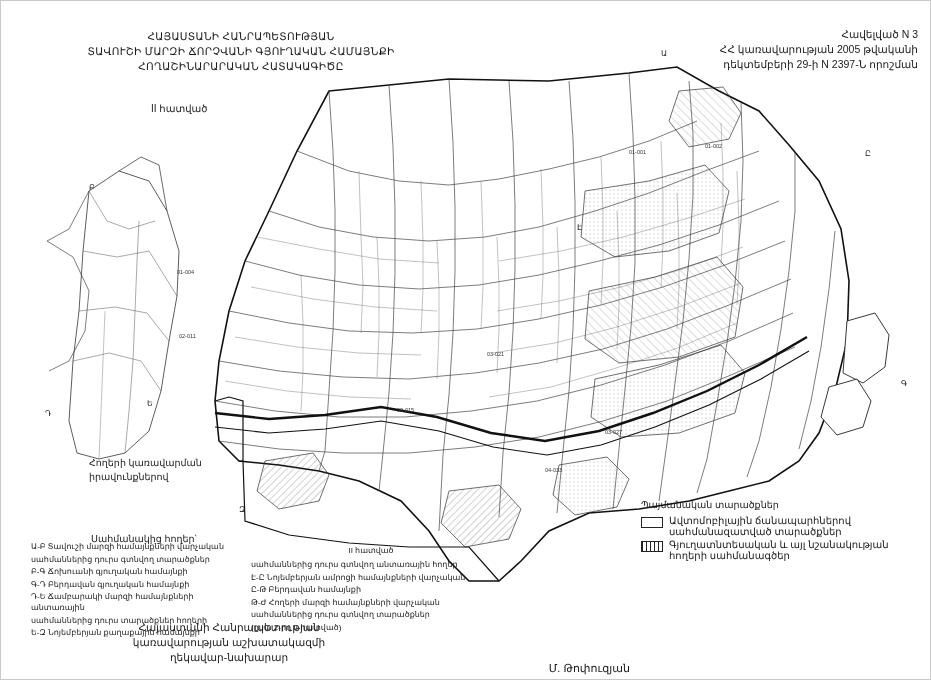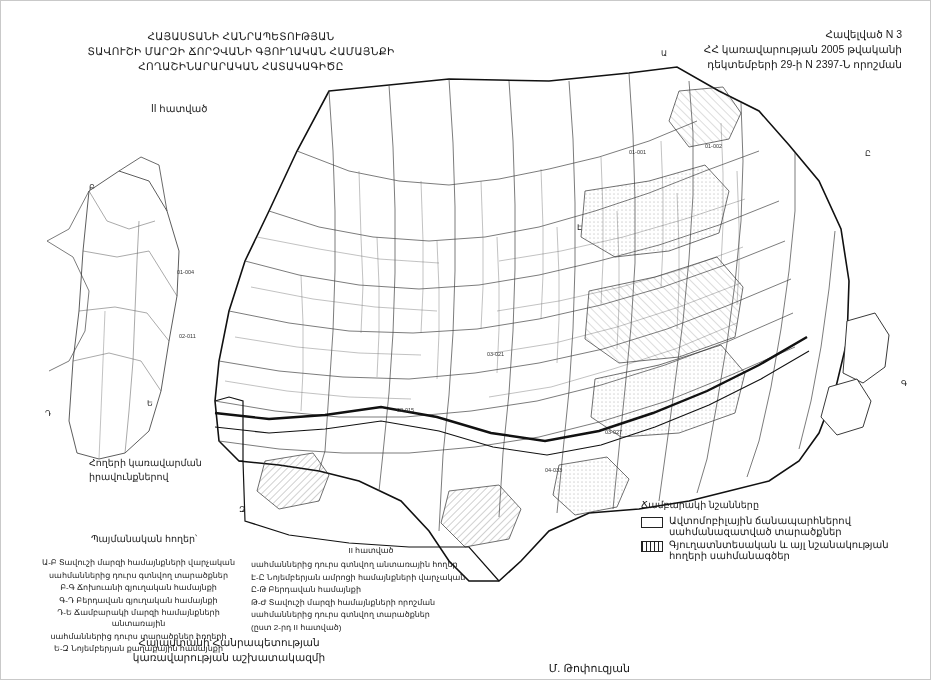--- a/index.html
+++ b/index.html
@@ -30,21 +30,21 @@
     width: 360px;
     text-align: center;
     font-size: 10.5px;
     line-height: 15px;
     letter-spacing: 0.3px;
     color: #1a1a1a;
   }
   .title-block div { white-space: nowrap; }
 
   .approval-block {
-    right: 28px;
+    right: 12px;
     top: 26px;
     width: 300px;
     text-align: right;
     font-size: 10.5px;
     line-height: 15px;
     color: #1a1a1a;
   }
 
   
   #map-canvas {
@@ -287,56 +287,57 @@
   <div class="abs tiny-num" style="left:628px; top:148px;">01-001</div>
   <div class="abs tiny-num" style="left:704px; top:142px;">01-002</div>
   <div class="abs tiny-num" style="left:176px; top:268px;">01-004</div>
   <div class="abs tiny-num" style="left:178px; top:332px;">02-011</div>
   <div class="abs tiny-num" style="left:396px; top:406px;">02-015</div>
   <div class="abs tiny-num" style="left:486px; top:350px;">03-021</div>
   <div class="abs tiny-num" style="left:604px; top:428px;">03-027</div>
   <div class="abs tiny-num" style="left:544px; top:466px;">04-033</div>
 
   <div class="abs" style="left:640px; top:498px; width:260px;">
-    <div class="legend-head">Ճամբարակի նշանները</div>
+    <div class="legend-head">Պայմանական տարածքներ</div>
     <div style="height:6px"></div>
     <div class="legend-row">
       <div class="legend-swatch sw-solid"></div>
       <div class="legend-text">Ավտոմոբիլային ճանապարհներով սահմանազատված տարածքներ</div>
     </div>
     <div class="legend-row">
       <div class="legend-swatch sw-hatch"></div>
       <div class="legend-text">Գյուղատնտեսական և այլ նշանակության հողերի սահմանագծեր</div>
     </div>
   </div>
 
   <div class="abs" style="left:90px; top:532px;">
-    <div class="key-title">Պայմանական հողեր՝</div>
-  </div>
-
-  <div class="abs key-col" style="left:30px; top:556px; width:215px;text-align:center;">
+    <div class="key-title">Սահմանակից հողեր՝</div>
+  </div>
+
+  <div class="abs key-col" style="left:30px; top:540px; width:215px;">
     <div>Ա-Բ Տավուշի մարզի համայնքների վարչական</div>
     <div>      սահմաններից դուրս գտնվող տարածքներ</div>
     <div>Բ-Գ Ճոխուանի գյուղական համայնքի</div>
     <div>Գ-Դ Բերդավան գյուղական համայնքի</div>
     <div>Դ-Ե Ճամբարակի մարզի համայնքների անտառային</div>
     <div>      սահմաններից դուրս տարածքներ հողերի</div>
     <div>Ե-Զ Նոյեմբերյան քաղաքային համայնքի</div>
   </div>
 
   <div class="abs key-col" style="left:250px; top:544px; width:240px;">
     <div style="text-align:center; margin-bottom:3px;">II հատված</div>
     <div>      սահմաններից դուրս գտնվող անտառային հողեր</div>
     <div>Է-Ը Նոյեմբերյան ամրոցի համայնքների վարչական</div>
     <div>Ը-Թ Բերդավան համայնքի</div>
-    <div>Թ-Ժ Տավուշի մարզի համայնքների որոշման</div>
+    <div>Թ-Ժ Հողերի մարզի համայնքների վարչական</div>
     <div>      սահմաններից դուրս գտնվող տարածքներ</div>
     <div>      (ըստ 2-րդ II հատված)</div>
   </div>
 
   <div class="abs footer-block">
     <div>Հայաստանի Հանրապետության</div>
     <div>կառավարության աշխատակազմի</div>
+    <div>ղեկավար-նախարար</div>
   </div>
 
   <div class="abs signature">Մ. Թոփուզյան</div>
 
 </div>
 
 </body></html>

